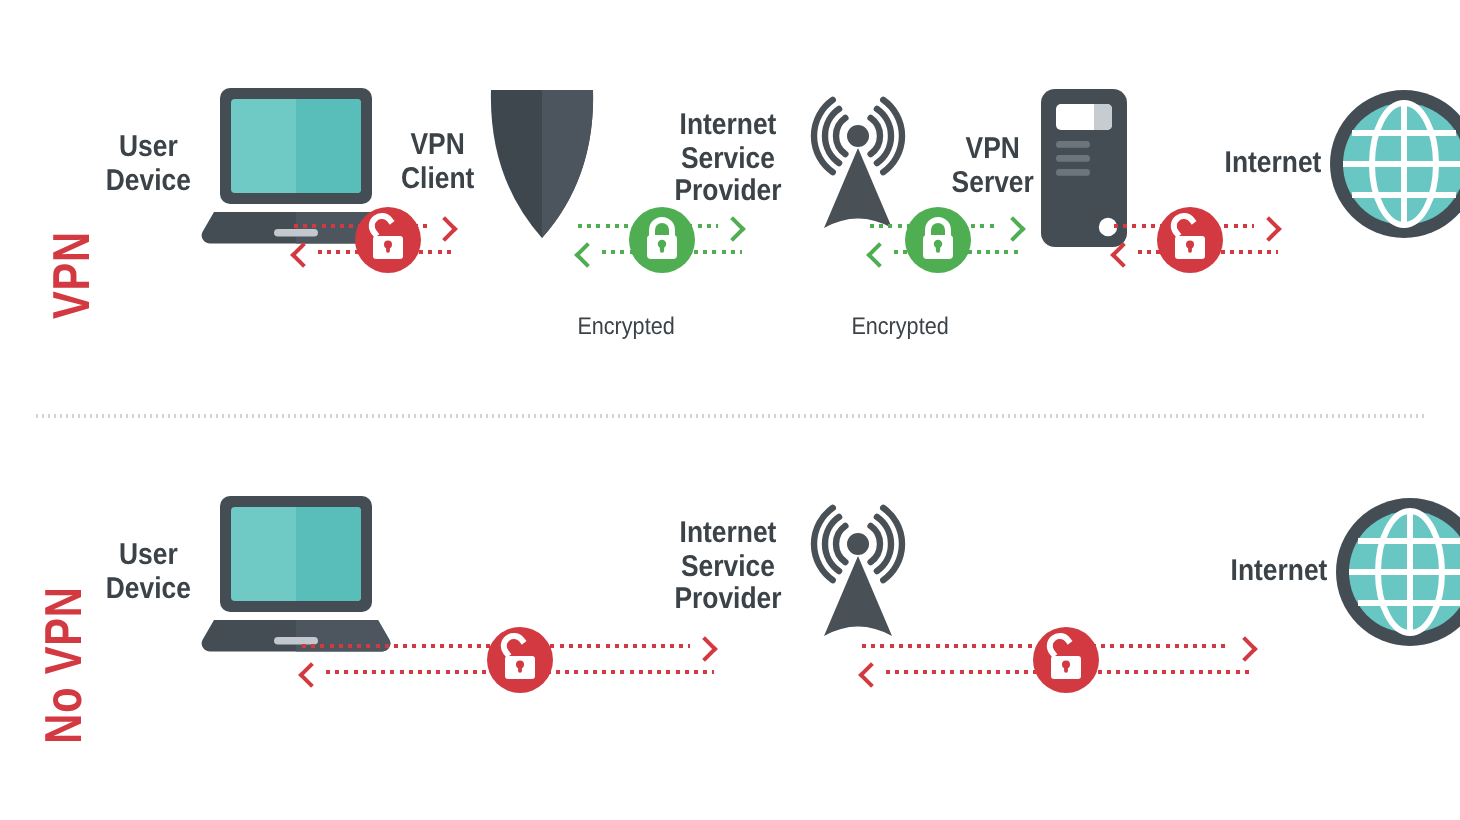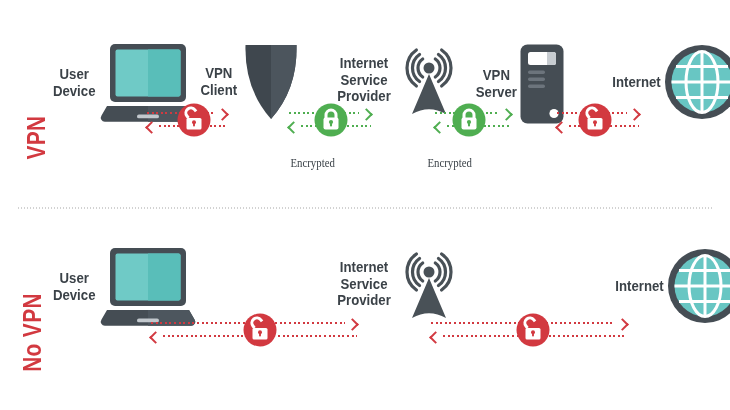--- a/index.html
+++ b/index.html
@@ -33,21 +33,21 @@
   .link.green .dash{background:repeating-linear-gradient(90deg,#4fae51 0 2px,transparent 2px 4.6px);}
   .chev{position:absolute;width:7px;height:7px;border-top:2.8px solid;border-right:2.8px solid;}
   .link.red .chev{border-color:#d23940;}
   .link.green .chev{border-color:#4fae51;}
   .chev.right{right:1px;top:7.5px;transform:rotate(45deg);}
   .chev.left{left:1px;top:20.5px;transform:rotate(-135deg);}
   .lock{position:absolute;top:1px;width:34px;height:34px;line-height:0;}
   
   .caption{
     position:absolute;width:100px;text-align:center;color:#3b4248;
-    font-size:12px;top:156px;font-family:Liberation Serif, serif;
+    font-size:12px;top:156px;
   }
   .caption .cond{display:inline-block;transform:scaleX(.9);}
   
   .divider{
     position:absolute;left:18px;top:207px;width:694px;height:2px;
     background:repeating-linear-gradient(90deg,#d2d2d2 0 1px,transparent 1px 3px);
   }
 </style>
 </head>
 <body>

